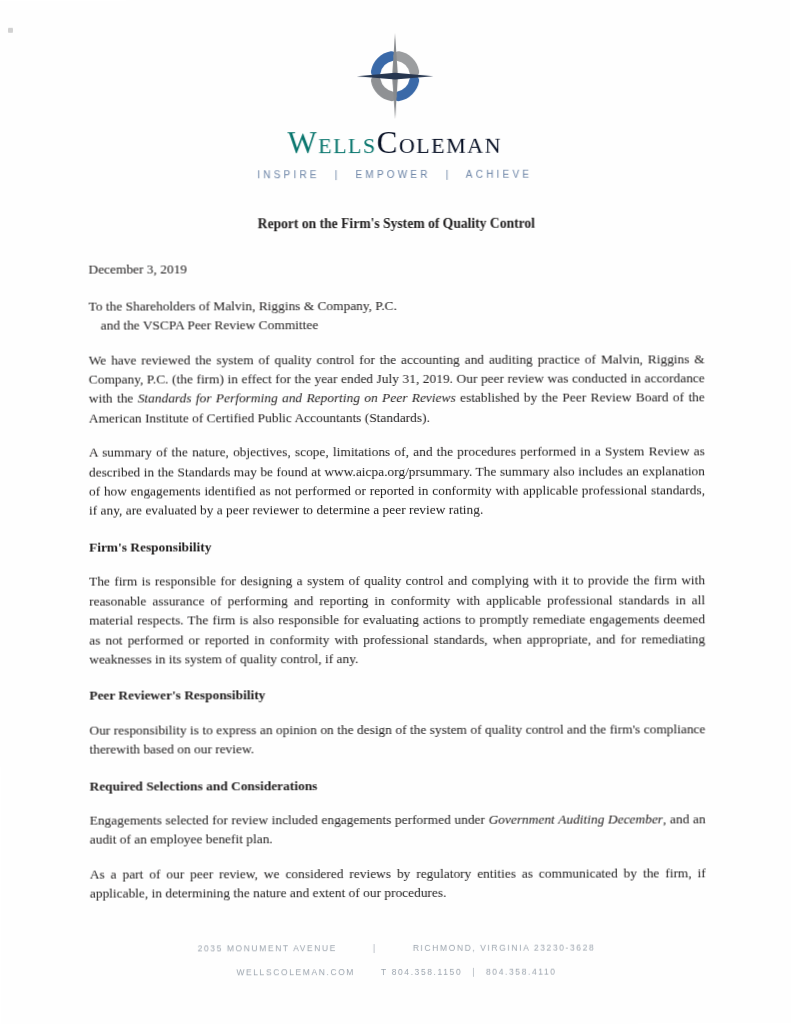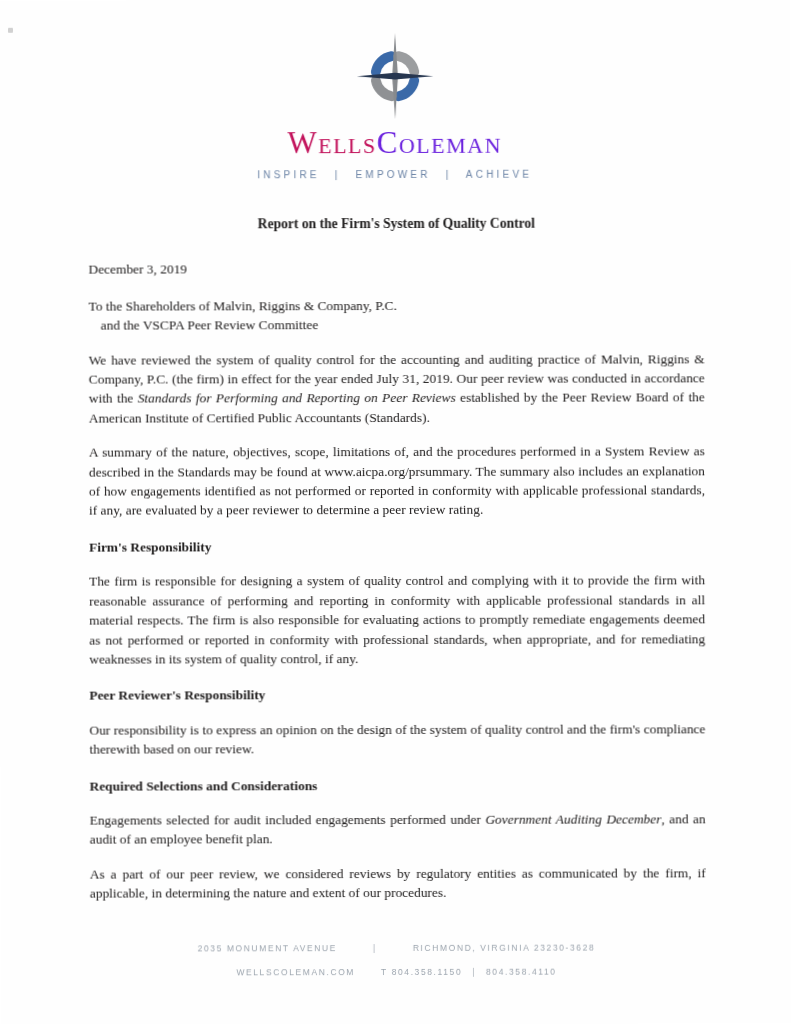--- a/index.html
+++ b/index.html
@@ -23,22 +23,22 @@
   
   .logo-block { padding-top:33px; text-align:center; }
   .logo-icon { display:block; margin:0 auto; }
   .wordmark {
     margin-top:6px;
     font-variant:small-caps;
     font-size:31px;
     letter-spacing:1.5px;
     line-height:1;
   }
-  .wells   { color:#be185d;margin-top:22px; }
-  .coleman { color:#6d28d9; }
+  .wells   { color:#0f766e;margin-top:22px; }
+  .coleman { color:#0f172a; }
   .tagline {
     margin-top:11px;
     font-family:"Liberation Sans", sans-serif;
     font-size:10px;
     letter-spacing:3.2px;
     word-spacing:9px;
     color:#6d84a4;
   }
 
   
@@ -127,21 +127,21 @@
       <h2 class="heading">Firm's Responsibility</h2>
 
       <p class="para">The firm is responsible for designing a system of quality control and complying with it to provide the firm with reasonable assurance of performing and reporting in conformity with applicable professional standards in all material respects. The firm is also responsible for evaluating actions to promptly remediate engagements deemed as not performed or reported in conformity with professional standards, when appropriate, and for remediating weaknesses in its system of quality control, if any.</p>
 
       <h2 class="heading">Peer Reviewer's Responsibility</h2>
 
       <p class="para">Our responsibility is to express an opinion on the design of the system of quality control and the firm's compliance therewith based on our review.</p>
 
       <h2 class="heading">Required Selections and Considerations</h2>
 
-      <p class="para"><span>Engagements selected for audit included engagements performed under </span><em>Government Auditing December</em><span>, and an audit of an employee benefit plan.</span></p>
+      <p class="para"><span>Engagements selected for review included engagements performed under </span><em>Government Auditing December</em><span>, and an audit of an employee benefit plan.</span></p>
 
       <p class="para">As a part of our peer review, we considered reviews by regulatory entities as communicated by the firm, if applicable, in determining the nature and extent of our procedures.</p>
 
     </main>
 
     <footer class="page-footer">
       <div>
         <span>2035 MONUMENT AVENUE</span><span class="gap"></span><span class="sep">|</span><span class="gap"></span><span>RICHMOND, VIRGINIA 23230-3628</span>
       </div>
       <div>

